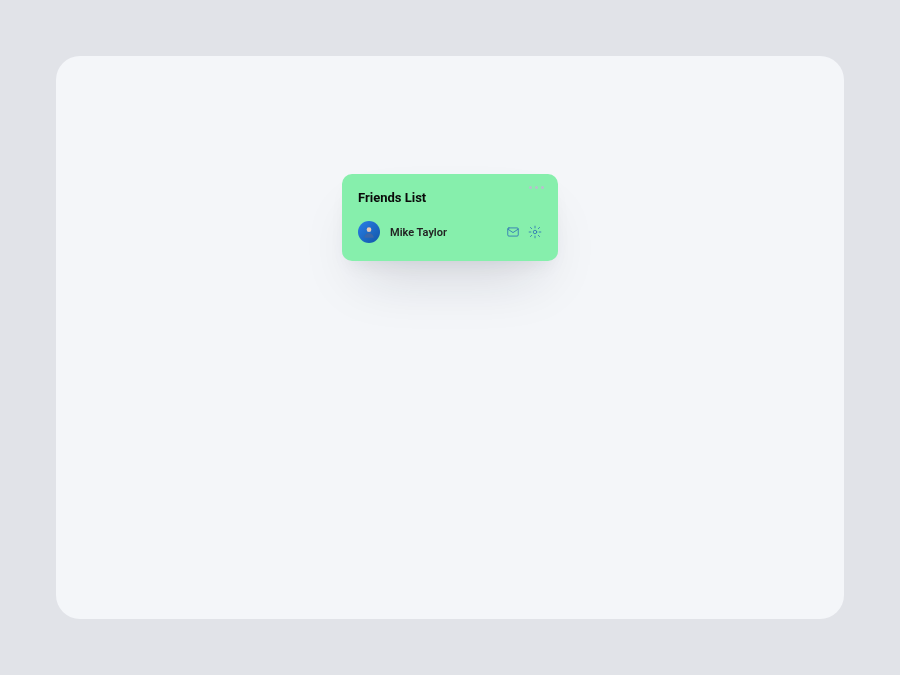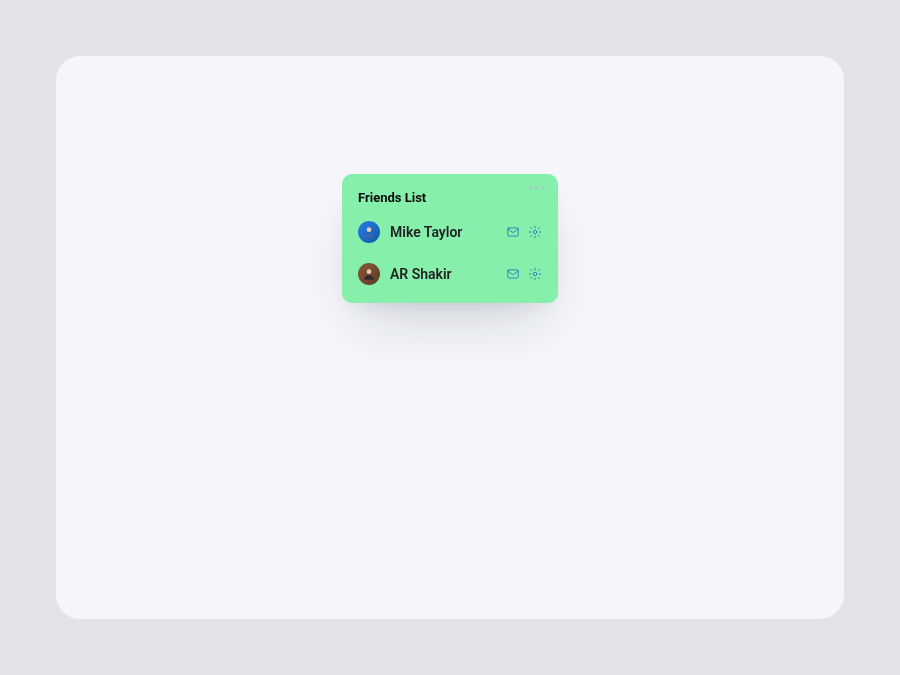--- a/index.html
+++ b/index.html
@@ -50,21 +50,21 @@
   }
   .a0 { background: linear-gradient(135deg,#2a7fe6,#1156a8); }
   .a1 { background: linear-gradient(180deg,#f4e2d7,#d8b8a3); }
   .a2 { background: linear-gradient(135deg,#8a5a3a,#5b3a22); }
   .a3 { background: #f6c31a; }
   .a4 { background: linear-gradient(135deg,#f6c31a,#e8a90a); }
   .avatar svg { width: 14px; height: 14px; }
   .smile-eye { fill: #1a1a1a; }
   .smile-mouth { fill: none; stroke: #1a1a1a; stroke-width: 2; stroke-linecap: round; }
   .friend-name {
-    font-size: 14px; font-weight: 600; color: #222;
+    font-size: 11px; font-weight: 600; color: #222;
     flex: 1 1 auto; white-space: nowrap; overflow: hidden; text-overflow: ellipsis;
   }
   .row-actions { display: flex; gap: 8px; align-items: center; }
   .icon-btn {
     width: 14px; height: 14px; display: flex; align-items: center; justify-content: center;
     cursor: pointer;
   }
   .icon-btn svg { width: 14px; height: 14px; }
   .stroke { fill: none; stroke: #2b6fb5; stroke-width: 1.4; stroke-linecap: round; stroke-linejoin: round; }
   .person-head { fill: #e8c9b3; }
@@ -107,41 +107,18 @@
           <div class="icon-btn">
             <svg viewBox="0 0 24 24">
                 <circle class="stroke" cx="12" cy="12" r="3"></circle>
                 <path class="stroke" d="M12 2v3M12 19v3M4.2 4.2l2.1 2.1M17.7 17.7l2.1 2.1M2 12h3M19 12h3M4.2 19.8l2.1-2.1M17.7 6.3l2.1-2.1"></path>
               </svg>
           </div>
         </div>
       </div>
 
 
-      <div class="friend-row">
-        <div class="avatar a2">
-          <svg viewBox="0 0 24 24">
-              <circle class="person-head" cx="12" cy="8" r="4"></circle>
-              <path class="person-body3" d="M4 22c0-4.4 3.6-8 8-8s8 3.6 8 8z"></path>
-            </svg>
-        </div>
-        <div class="friend-name">AR Shakir</div>
-        <div class="row-actions">
-          <div class="icon-btn">
-            <svg viewBox="0 0 24 24">
-                <rect class="stroke" x="3" y="5" width="18" height="14" rx="2"></rect>
-                <path class="stroke" d="M3 7l9 6 9-6"></path>
-              </svg>
-          </div>
-          <div class="icon-btn">
-            <svg viewBox="0 0 24 24">
-                <circle class="stroke" cx="12" cy="12" r="3"></circle>
-                <path class="stroke" d="M12 2v3M12 19v3M4.2 4.2l2.1 2.1M17.7 17.7l2.1 2.1M2 12h3M19 12h3M4.2 19.8l2.1-2.1M17.7 6.3l2.1-2.1"></path>
-              </svg>
-          </div>
-        </div>
-      </div>
 
 
 
     </div>
   </div>
 </div>
 
 </body></html>

